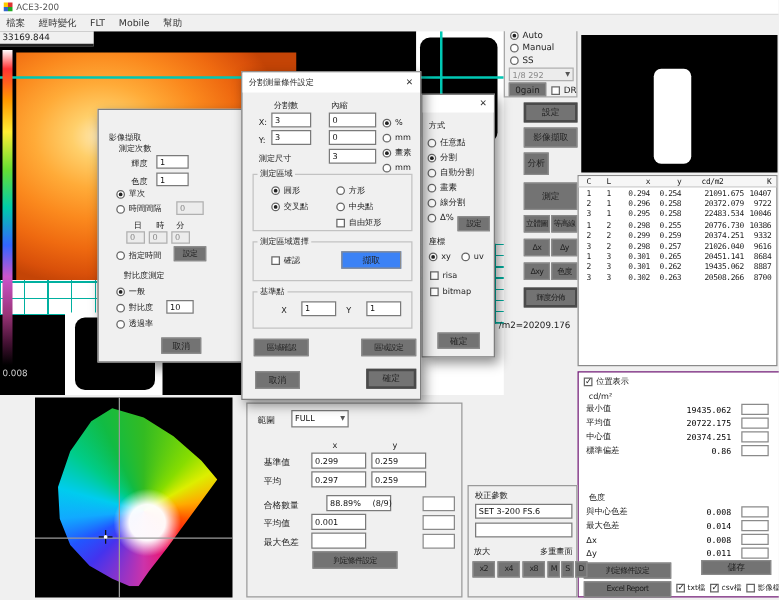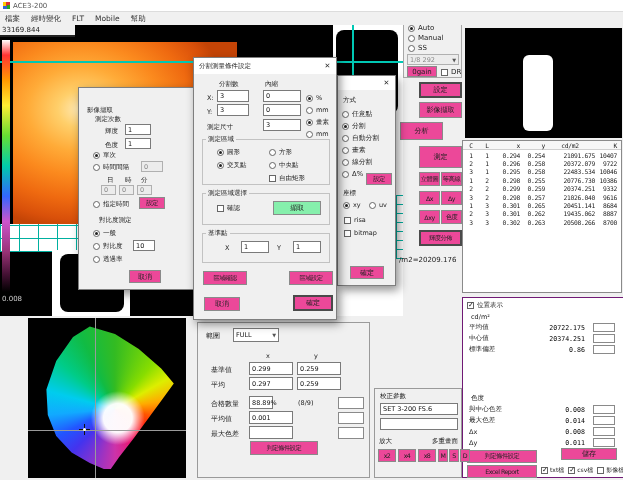--- a/index.html
+++ b/index.html
@@ -32,21 +32,21 @@
 .cappanel{left:403px;top:21px;width:59px;height:57px;background:#f0f0f0;border:1px solid #a8a8a8;z-index:2}
 .opt{position:absolute;display:flex;align-items:center;gap:3px;white-space:nowrap}
 .radio{width:7px;height:7px;border:1px solid #666;border-radius:50%;background:#fff;flex:none;position:relative}
 .radio.on::after{content:"";position:absolute;left:1px;top:1px;width:3px;height:3px;border-radius:50%;background:#222}
 .chk{width:7px;height:7px;border:1px solid #666;background:#fff;flex:none;position:relative}
 .chk.on::after{content:"✓";position:absolute;left:0;top:-2px;font-size:7px;color:#222}
 .lbl{font-size:7px;color:#222;white-space:nowrap}
 .lbl6{font-size:6.5px;color:#222;white-space:nowrap}
 .input{background:#fff;border:1px solid #7a7a7a;font-size:6.5px;color:#111;display:flex;align-items:center;padding:0 2px;position:absolute}
 .input.dis{background:#ececec;color:#888;border-color:#b0b0b0}
-.btn{background:#ec4899;border:1px solid #8a8a8a;font-size:7px;display:flex;align-items:center;justify-content:center;color:#222;position:absolute;white-space:nowrap;overflow:hidden}
+.btn{background:#737373;border:1px solid #8a8a8a;font-size:7px;display:flex;align-items:center;justify-content:center;color:#222;position:absolute;white-space:nowrap;overflow:hidden}
 .btn.def{border:2px solid #4a4a4a}
 .btn.tiny{font-size:6.3px;letter-spacing:-0.5px}
 .arrow{margin-left:auto;font-size:5px;color:#555}
 
 .thumb{left:465px;top:28px;width:157px;height:110px;background:#000;z-index:1}
 .blob3{position:absolute;left:58px;top:27px;width:30px;height:76px;background:#fff;border-radius:6px}
 
 .tablepanel{left:462px;top:140px;width:160px;height:153px;background:#fff;border:1px solid #8a8a8a;z-index:2}
 .thead{position:absolute;left:0;top:0;width:158px;height:9px;display:flex;border-bottom:1px solid #cfcfcf;background:#f6f6f6;align-items:center}
 .tbody{position:absolute;left:0;top:10px;width:158px}
@@ -143,21 +143,21 @@
       <span class="lbl">DR</span>
     </div>
 </div>
 
 <div class="abs thumb">
   <div class="blob3"></div>
 </div>
 
 <div class="abs btn def" style="left:419px;top:82px;width:43px;height:16px;z-index:2">設定</div>
 <div class="abs btn" style="left:419px;top:102px;width:43px;height:16px;z-index:2">影像擷取</div>
-<div class="abs btn" style="left:400px;top:122px;width:43px;height:18px;z-index:2">分析</div>
+<div class="abs btn" style="left:419px;top:122px;width:20px;height:18px;z-index:2">分析</div>
 <div class="abs btn" style="left:419px;top:146px;width:43px;height:22px;z-index:2">測定</div>
 <div class="abs btn tiny" style="left:419px;top:172px;width:21px;height:14px;z-index:2">立體圖</div>
 <div class="abs btn tiny" style="left:441px;top:172px;width:21px;height:14px;z-index:2">等高線</div>
 <div class="abs btn tiny" style="left:419px;top:191px;width:21px;height:14px;z-index:2">Δx</div>
 <div class="abs btn tiny" style="left:441px;top:191px;width:21px;height:14px;z-index:2">Δy</div>
 <div class="abs btn tiny" style="left:419px;top:210px;width:21px;height:14px;z-index:2">Δxy</div>
 <div class="abs btn tiny" style="left:441px;top:210px;width:21px;height:14px;z-index:2">色度</div>
 <div class="abs btn def tiny" style="left:419px;top:230px;width:43px;height:16px;z-index:2">輝度分佈</div>
 
 <div class="abs tablepanel">
@@ -247,20 +247,25 @@
 
 <div class="abs statusline">/m2=20209.176</div>
 
 <div class="abs statspanel">
   <div class="opt" style="left:4px;top:3px">
       <span class="chk on"></span>
       <span class="lbl6">位置表示</span>
     </div>
   <div class="abs lbl6" style="left:8px;top:15px">cd/m²</div>
   <div class="abs" style="left:2px;top:24px;width:154px">
+      <div class="stat-row">
+        <span class="slabel">最小值</span>
+        <span class="sval">19435.062</span>
+        <span class="sbox"></span>
+      </div>
       <div class="stat-row">
         <span class="slabel">平均值</span>
         <span class="sval">20722.175</span>
         <span class="sbox"></span>
       </div>
       <div class="stat-row">
         <span class="slabel">中心值</span>
         <span class="sval">20374.251</span>
         <span class="sbox"></span>
       </div>
@@ -320,21 +325,21 @@
     </div>
   <span class="abs lbl6" style="left:68px;top:29px">x</span>
   <span class="abs lbl6" style="left:116px;top:29px">y</span>
   <span class="abs lbl" style="left:13px;top:42px">基準值</span>
   <div class="input" style="left:51px;top:39px;width:44px;height:13px">0.299</div>
   <div class="input" style="left:99px;top:39px;width:44px;height:13px">0.259</div>
   <span class="abs lbl" style="left:13px;top:57px">平均</span>
   <div class="input" style="left:51px;top:54px;width:44px;height:13px">0.297</div>
   <div class="input" style="left:99px;top:54px;width:44px;height:13px">0.259</div>
   <span class="abs lbl" style="left:13px;top:76px">合格數量</span>
-  <div class="input" style="left:51px;top:73px;width:24px;height:13px">88.89%</div>
+  <div class="input" style="left:63px;top:73px;width:52px;height:13px">88.89%</div>
   <span class="abs lbl6" style="left:100px;top:76px">(8/9)</span>
   <span class="abs sbox" style="left:140px;top:74px;width:26px;height:12px"></span>
   <span class="abs lbl" style="left:13px;top:91px">平均值</span>
   <div class="input" style="left:51px;top:88px;width:44px;height:13px">0.001</div>
   <span class="abs sbox" style="left:140px;top:89px;width:26px;height:12px"></span>
   <span class="abs lbl" style="left:13px;top:106px">最大色差</span>
   <div class="input" style="left:51px;top:103px;width:44px;height:13px"></div>
   <span class="abs sbox" style="left:140px;top:104px;width:26px;height:12px"></span>
   <div class="btn tiny" style="left:52px;top:118px;width:68px;height:14px">判定條件設定</div>
 </div>
@@ -512,21 +517,21 @@
   <div class="opt" style="left:75px;top:116px">
       <span class="chk"></span>
       <span class="lbl6">自由矩形</span>
     </div>
   <div class="group" style="left:8px;top:135px;width:128px;height:32px"></div>
   <span class="group-label" style="left:12px;top:131px">測定區域選擇</span>
   <div class="opt" style="left:23px;top:146px">
       <span class="chk"></span>
       <span class="lbl6">確認</span>
     </div>
-  <div class="btn" style="left:79px;top:143px;width:48px;height:14px;background:#86efac">擷取</div>
+  <div class="btn" style="left:79px;top:143px;width:48px;height:14px;background:#3b82f6">擷取</div>
   <div class="group" style="left:8px;top:175px;width:128px;height:30px"></div>
   <span class="group-label" style="left:12px;top:171px">基準點</span>
   <span class="abs lbl6" style="left:31px;top:186px">X</span>
   <div class="input" style="left:47px;top:183px;width:28px;height:12px">1</div>
   <span class="abs lbl6" style="left:83px;top:186px">Y</span>
   <div class="input" style="left:99px;top:183px;width:28px;height:12px">1</div>
   <div class="btn tiny" style="left:9px;top:213px;width:44px;height:14px">區域確認</div>
   <div class="btn tiny" style="left:95px;top:213px;width:44px;height:14px">區域設定</div>
   <div class="btn" style="left:10px;top:239px;width:36px;height:14px">取消</div>
   <div class="btn def" style="left:99px;top:237px;width:40px;height:16px">確定</div>

